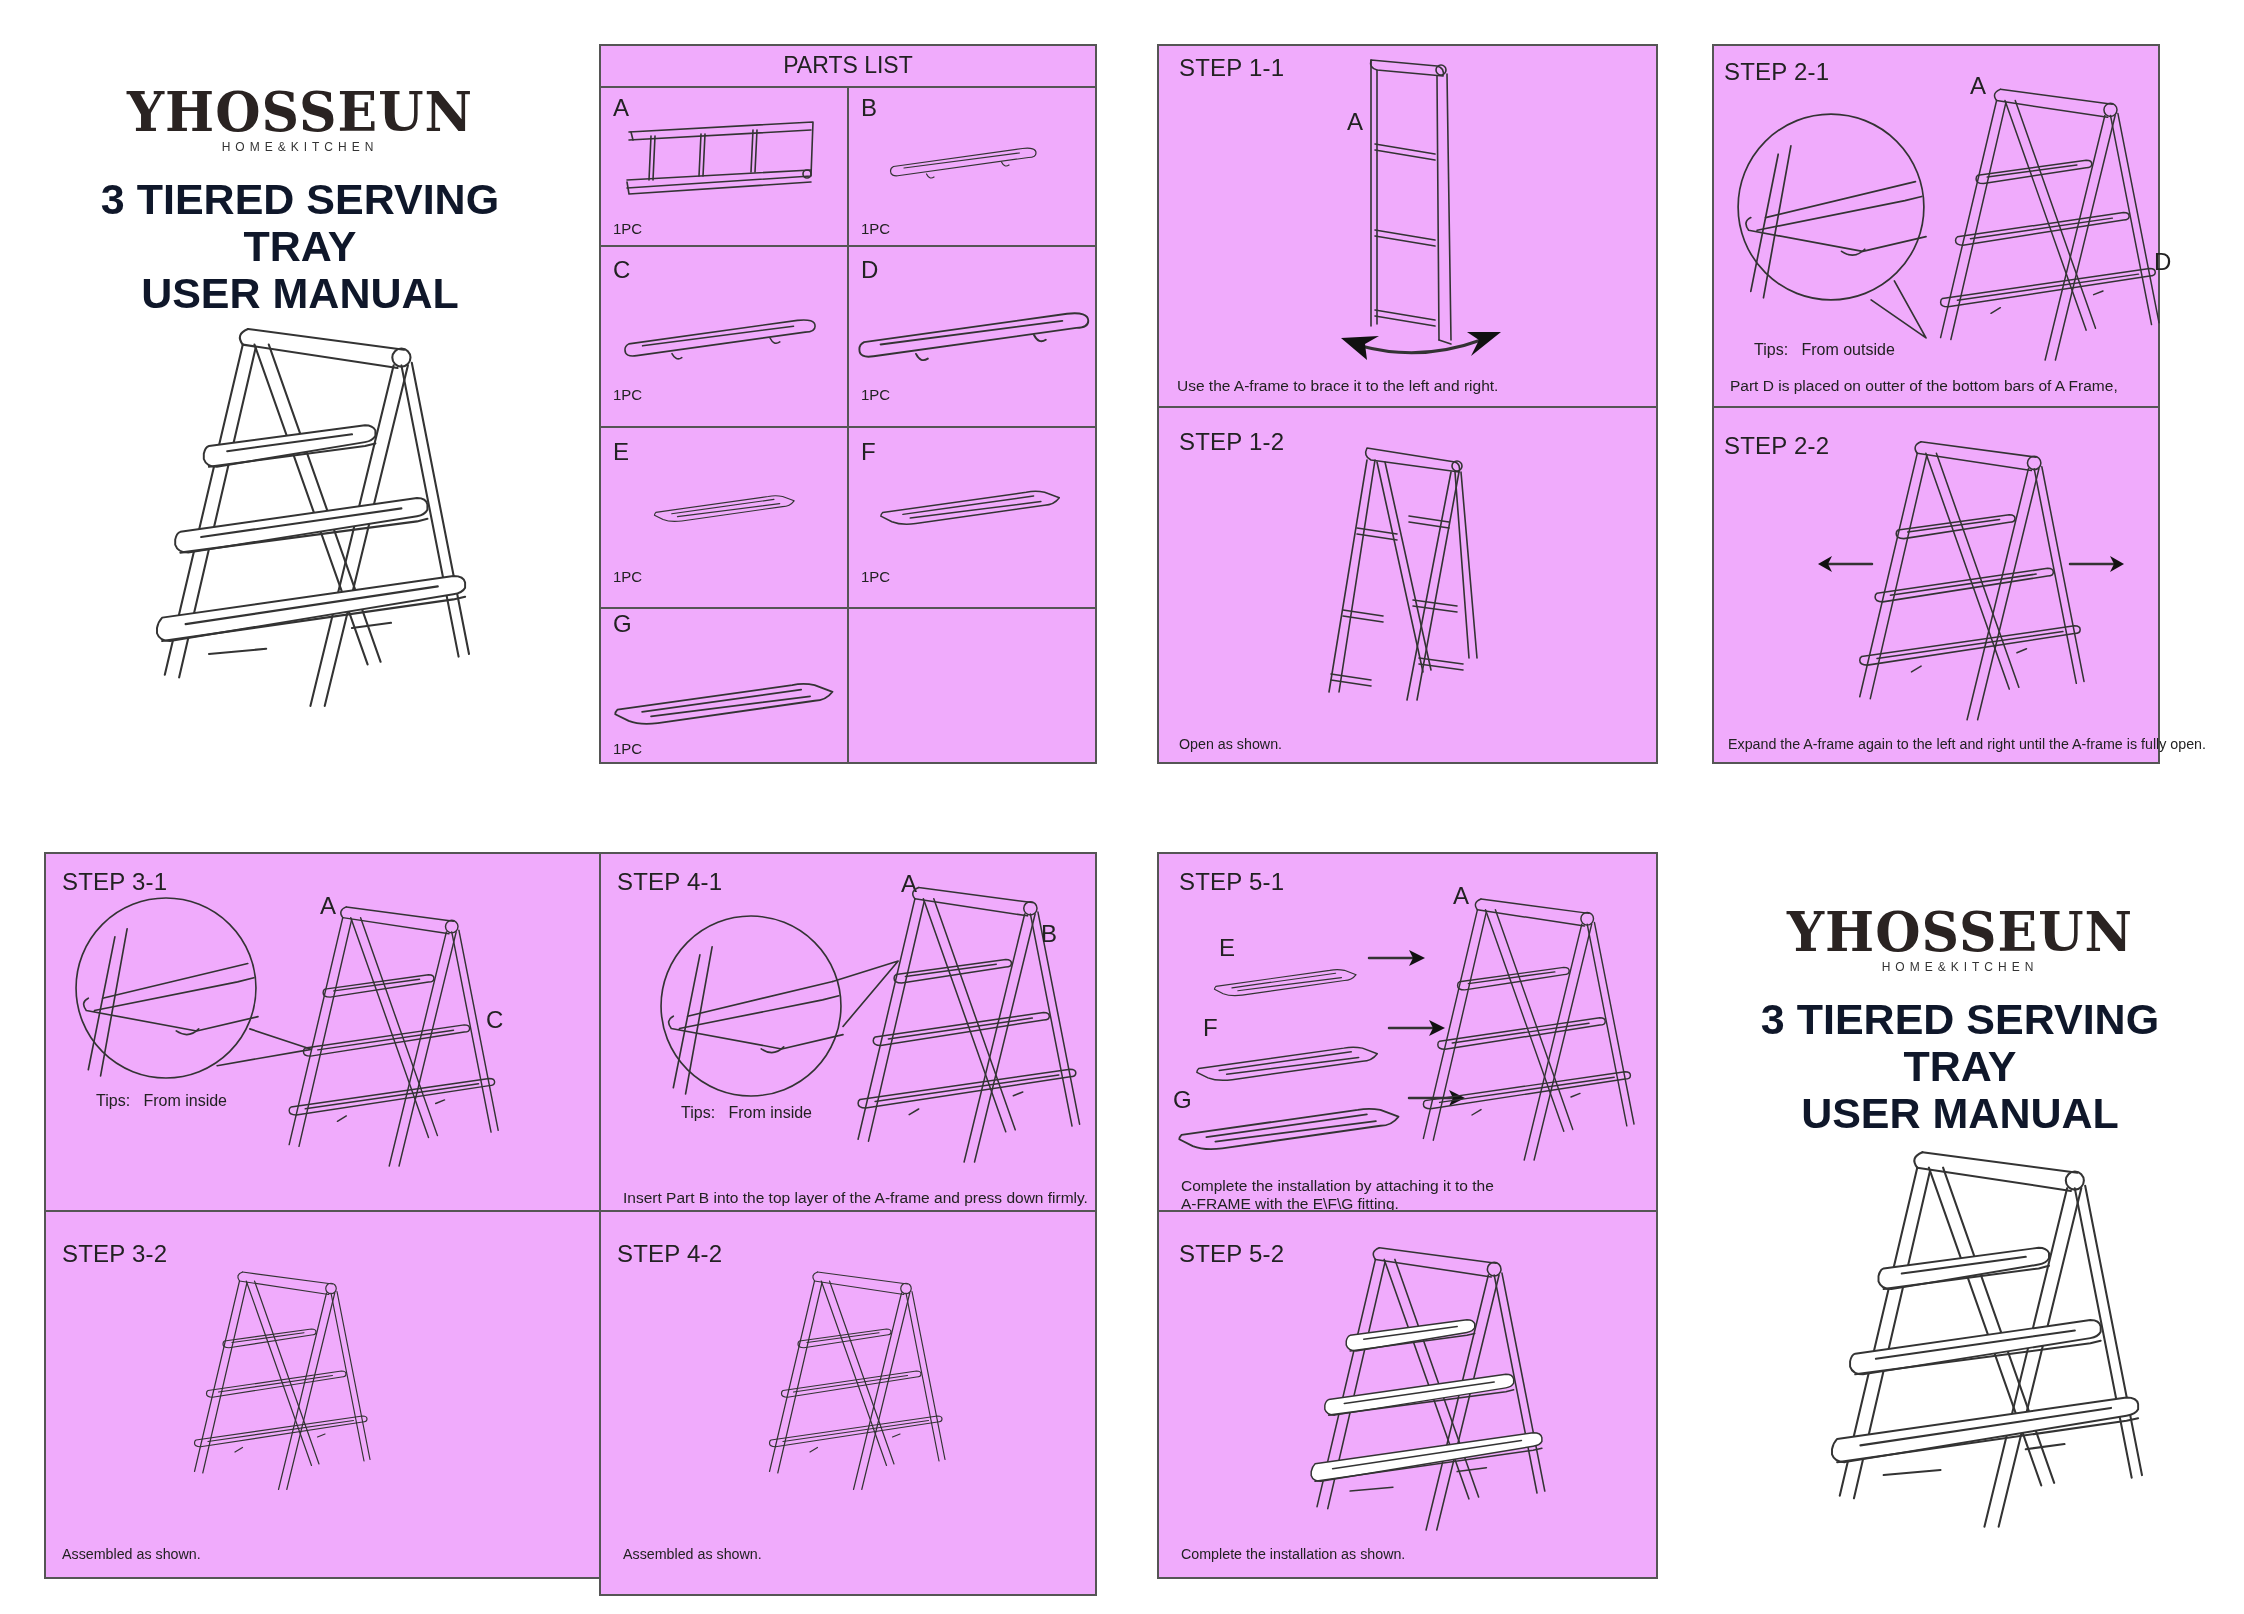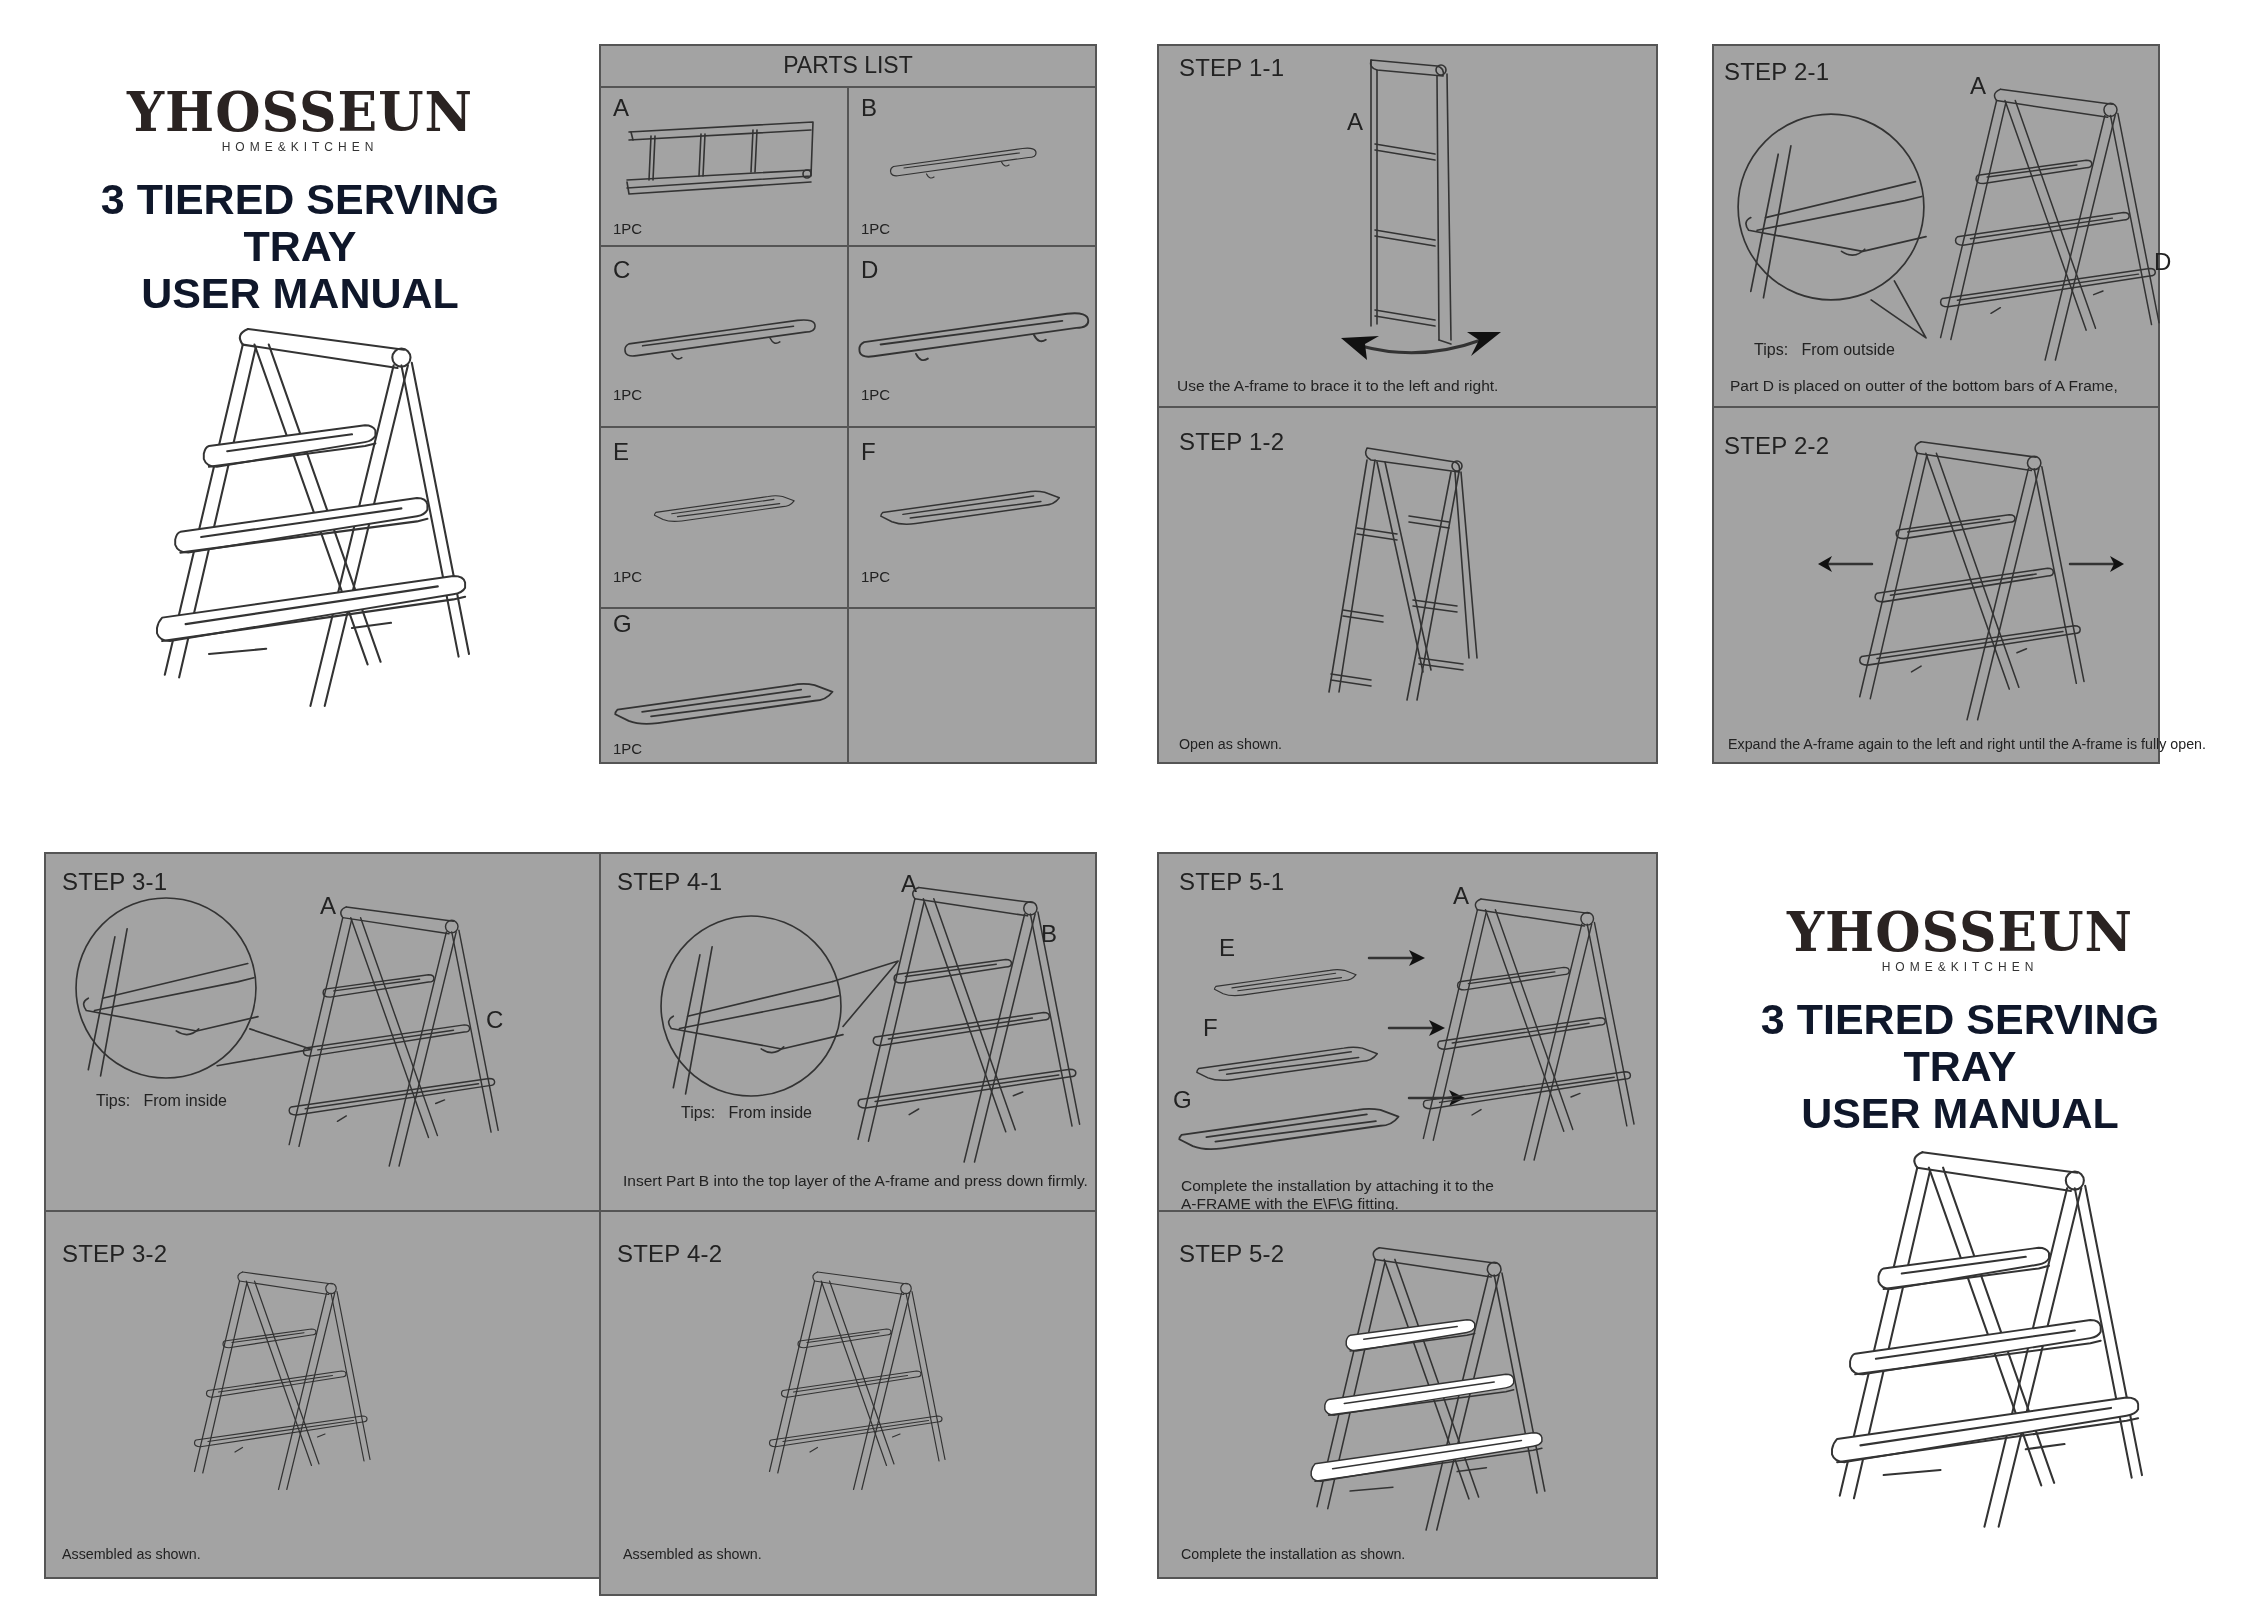--- a/index.html
+++ b/index.html
@@ -1,18 +1,18 @@
 <!DOCTYPE html>
 <html><head>
 <meta charset="utf-8">
 <style>
   html,body{margin:0;padding:0;background:#fff;}
   body{width:2244px;height:1614px;position:relative;overflow:hidden;font-family:"Liberation Sans",sans-serif;color:#222;}
   .abs{position:absolute;}
-  .box{position:absolute;border:2px solid #555;box-sizing:border-box;background:#a3a3a3;}
+  .box{position:absolute;border:2px solid #555;box-sizing:border-box;background:#f0abfc;}
   .step-title{position:absolute;font-size:24px;color:#222;letter-spacing:0.2px;}
   .caption{position:absolute;font-size:15.5px;color:#222;line-height:19px;}
   .caption.condensed{transform:scaleX(0.92);transform-origin:left top;white-space:nowrap;}
   .letter{position:absolute;font-size:24px;color:#222;}
   .qty{position:absolute;font-size:15px;color:#222;}
   .tips{position:absolute;font-size:16px;color:#222;white-space:pre;}
   .brand{position:absolute;text-align:center;}
   .logo{font-family:"DejaVu Serif",serif;font-weight:bold;font-size:52px;color:#2a2322;letter-spacing:1px;transform:scaleY(1.05);line-height:56px;}
   .logo-sub{font-size:12px;letter-spacing:5px;color:#333;margin-top:0px;}
   .big-title{font-weight:bold;font-size:43px;color:#0f172a;line-height:47px;margin-top:22px;}
@@ -263,21 +263,21 @@
   <div class="letter" style="left:300px;top:16px;">A</div>
   <svg style="left:58px;top:60px;" width="184" height="184" viewBox="0 0 180 180">
       <use href="#magnifier"></use>
     <path class="s" d="M170 66 L234 46 L180 110"></path>
   </svg>
   <div class="tips" style="left:80px;top:250px;">Tips:   From inside</div>
   <svg style="left:248px;top:24px;" width="234" height="284" viewBox="0 0 240 300">
       <use href="#aframe-racks"></use>
     </svg>
   <div class="letter" style="left:440px;top:66px;">B</div>
-  <div class="caption" style="left:22px;top:317px;">Insert Part B into the top layer of the A-frame and press down firmly.</div>
+  <div class="caption" style="left:22px;top:334px;">Insert Part B into the top layer of the A-frame and press down firmly.</div>
   <div class="divider-h" style="left:0;top:356px;width:100%;"></div>
 
   <div class="step-title" style="left:16px;top:386px;">STEP 4-2</div>
   <svg style="left:164px;top:392px;" width="180" height="262" viewBox="0 0 240 300">
       <use href="#aframe-racks"></use>
     </svg>
   <div class="caption condensed" style="left:22px;top:690px;">Assembled as shown.</div>
 </div>
 
 <div class="box" style="left:1157px;top:852px;width:501px;height:727px;">

